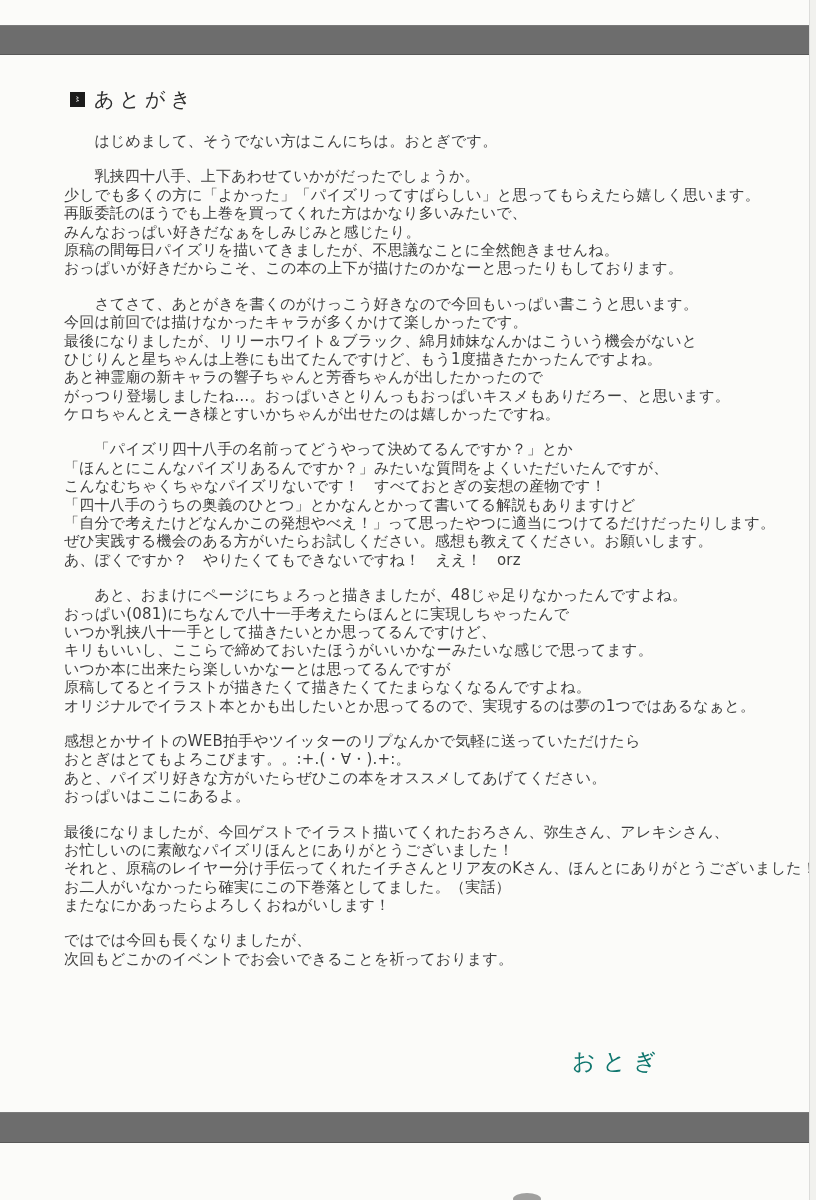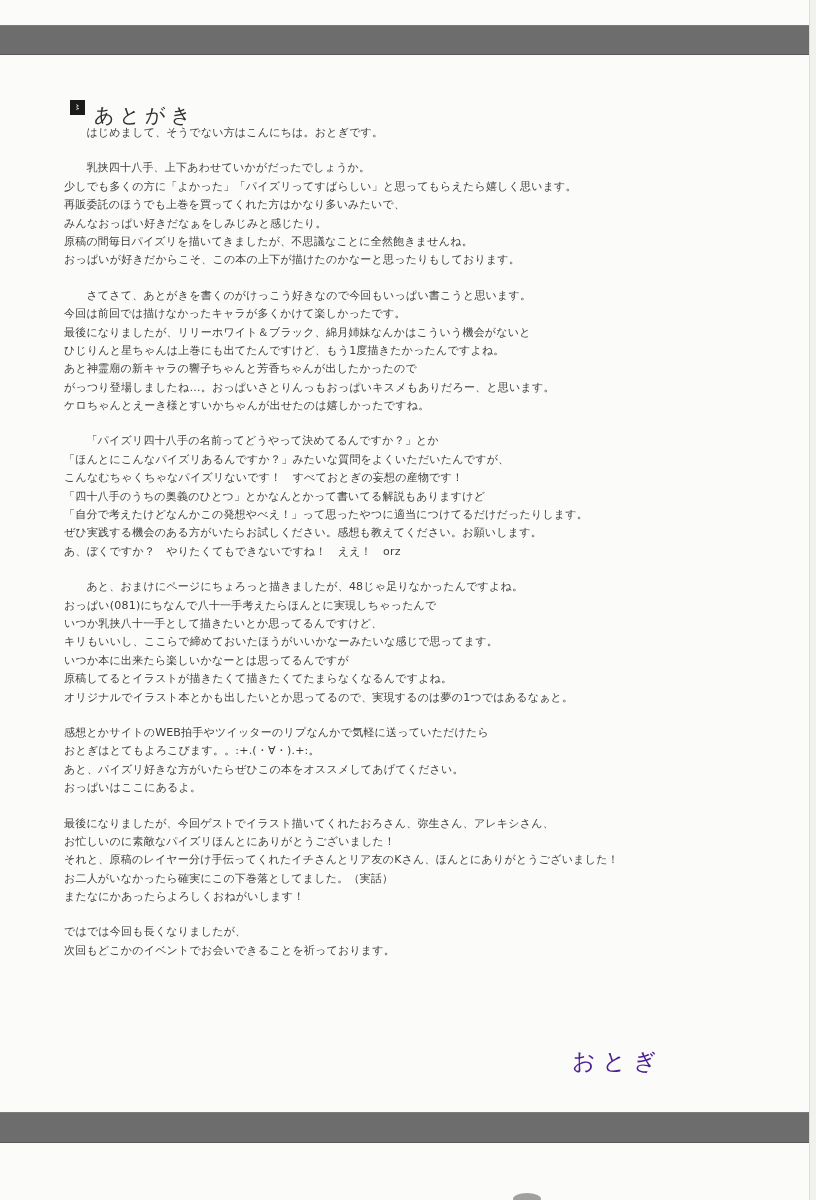--- a/index.html
+++ b/index.html
@@ -27,36 +27,36 @@
   .edge-line { position: absolute; top: 0; left: 809px; width: 1px; height: 1200px; background: #dddddb; }
 
   
   .header { position: absolute; left: 70px; top: 86px; display: flex; align-items: center; gap: 9px; }
   .stamp {
     width: 15px; height: 15px; background: #1b1b1b;
     color: #ffffff; font-size: 8px; line-height: 15px; text-align: center;
     letter-spacing: 0; flex: 0 0 auto;
   }
   .header-title {
-    font-size: 20px; letter-spacing: 5px; color: #2e2e2e; margin-top: 16px;
+    font-size: 20px; letter-spacing: 5px; color: #2e2e2e;
   }
 
   
   .afterword-text {
-    position: absolute; left: 64px; top: 124px; width: 748px;
-    color: #3e3e3e; font-size: 11px; line-height: 18.4px;
+    position: absolute; left: 64px; top: 132px; width: 748px;
+    color: #3e3e3e; font-size: 15px; line-height: 18.4px;
     letter-spacing: 0.2px;
   }
   .para { margin: 0 0 17px 0; }
   .line { white-space: nowrap; height: 18.4px; overflow: visible; }
 
   
   .signature {
     position: absolute; left: 572px; top: 1046px;
-    font-size: 23px; letter-spacing: 7px; color: #4c1d95;
+    font-size: 23px; letter-spacing: 7px; color: #0f766e;
   }
 
   
   .smudge {
     position: absolute; left: 513px; top: 1193px; width: 28px; height: 12px;
     background: #8f8f8f; border-radius: 50%; opacity: 0.85;
   }
 </style>
 </head>
 <body>

